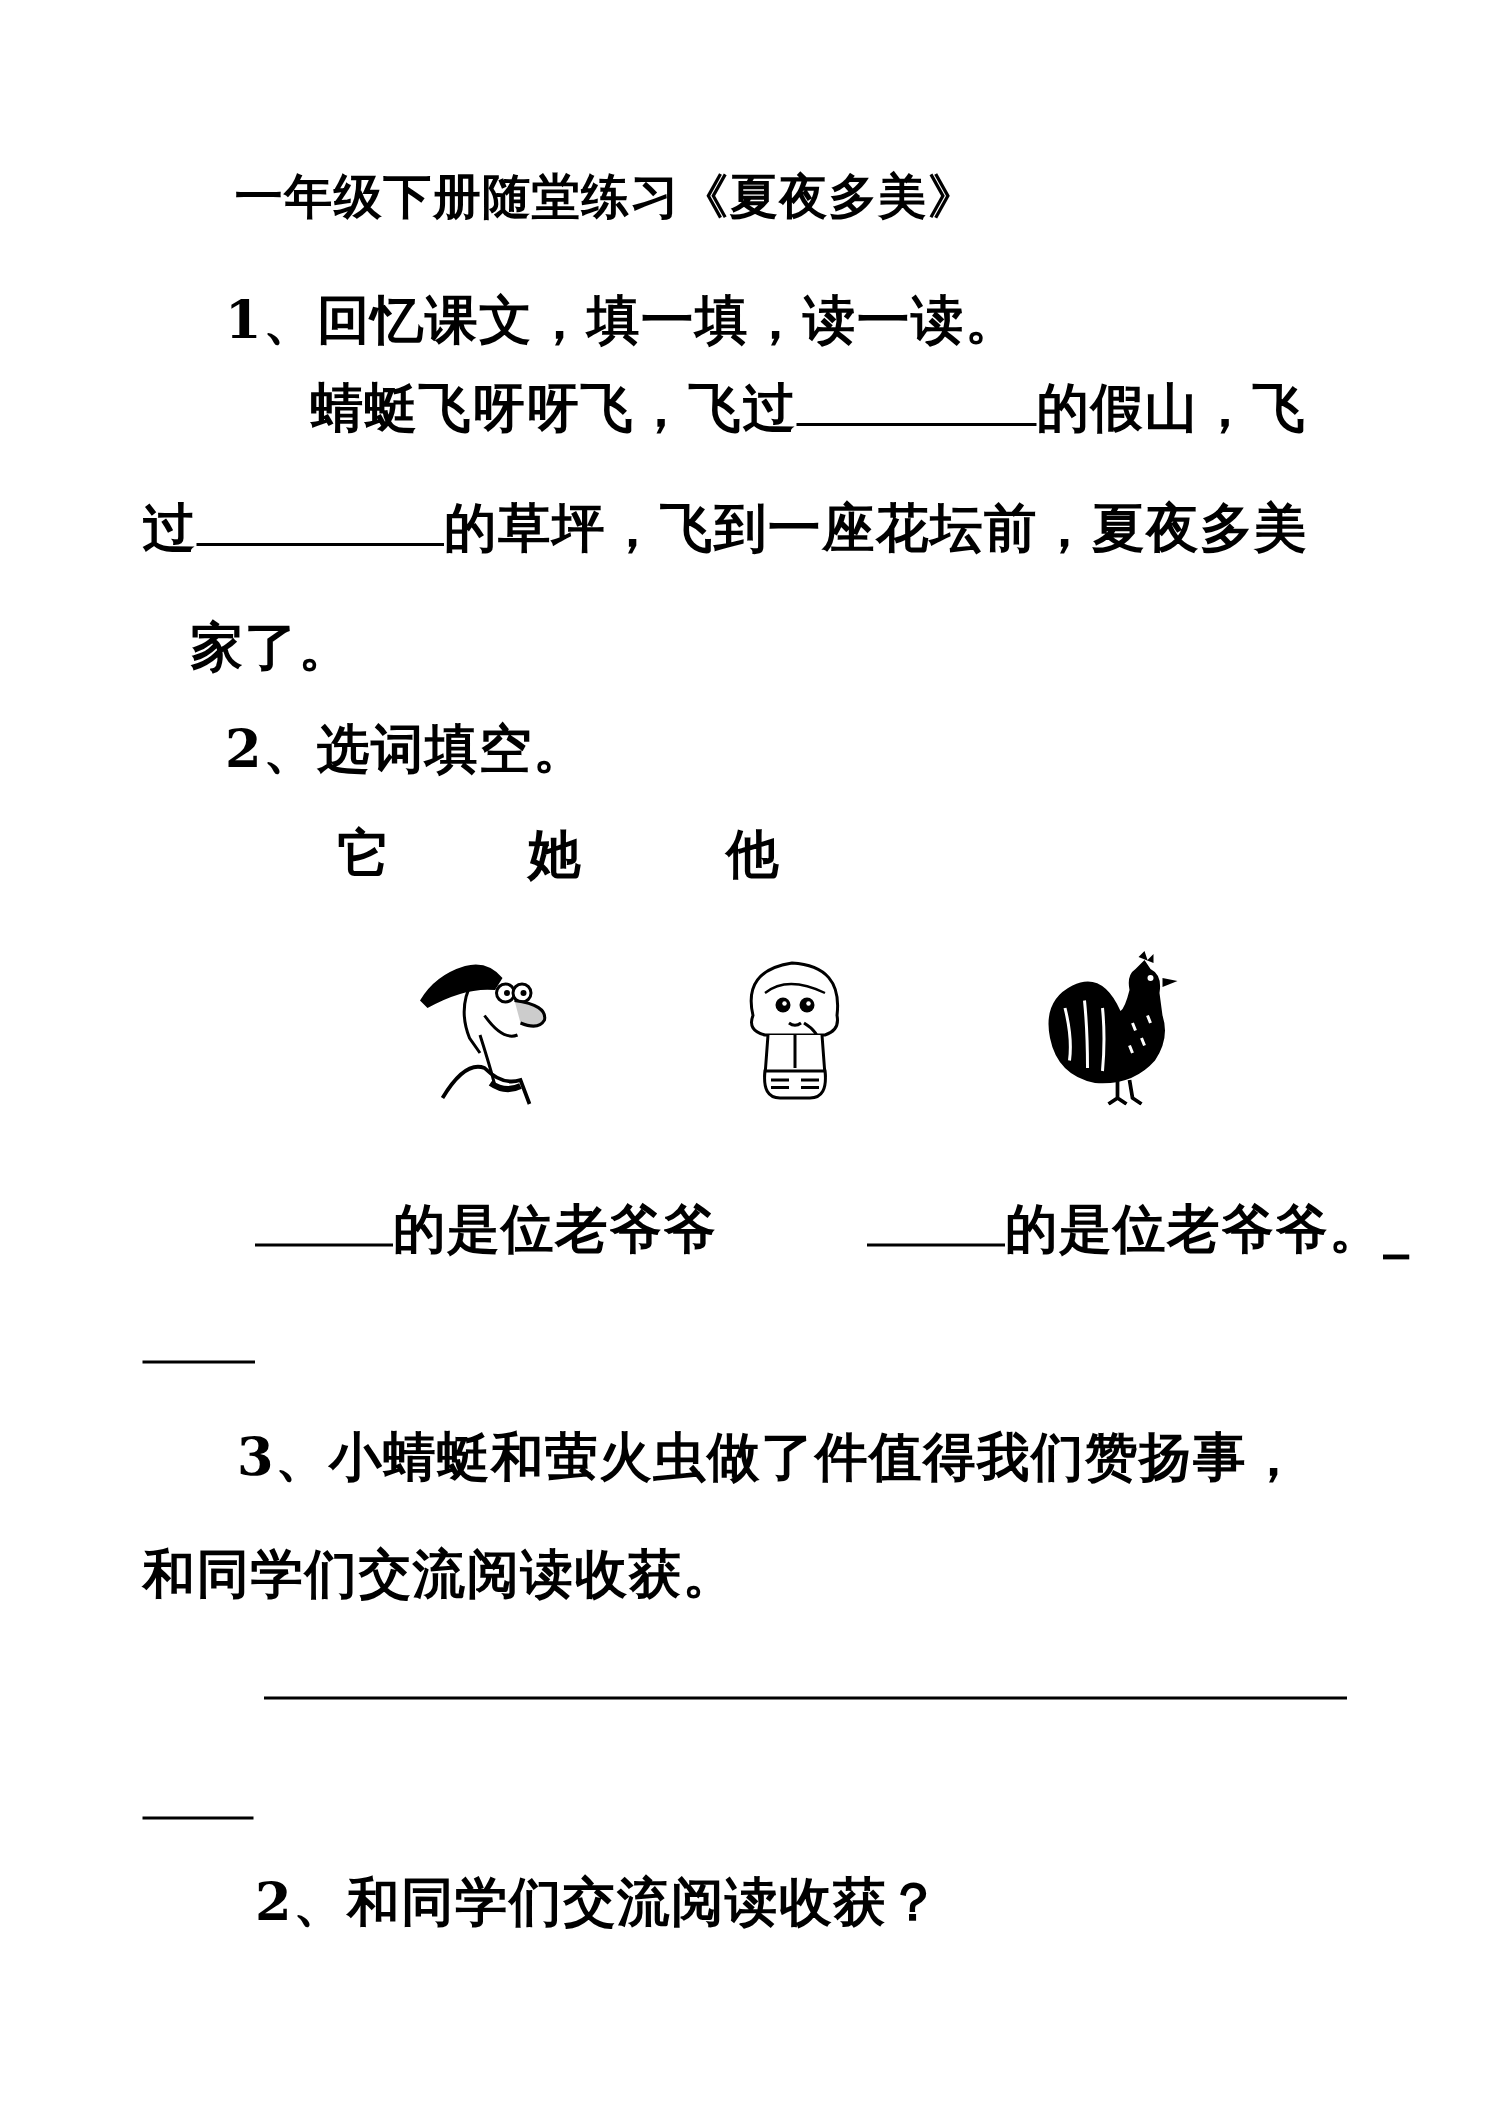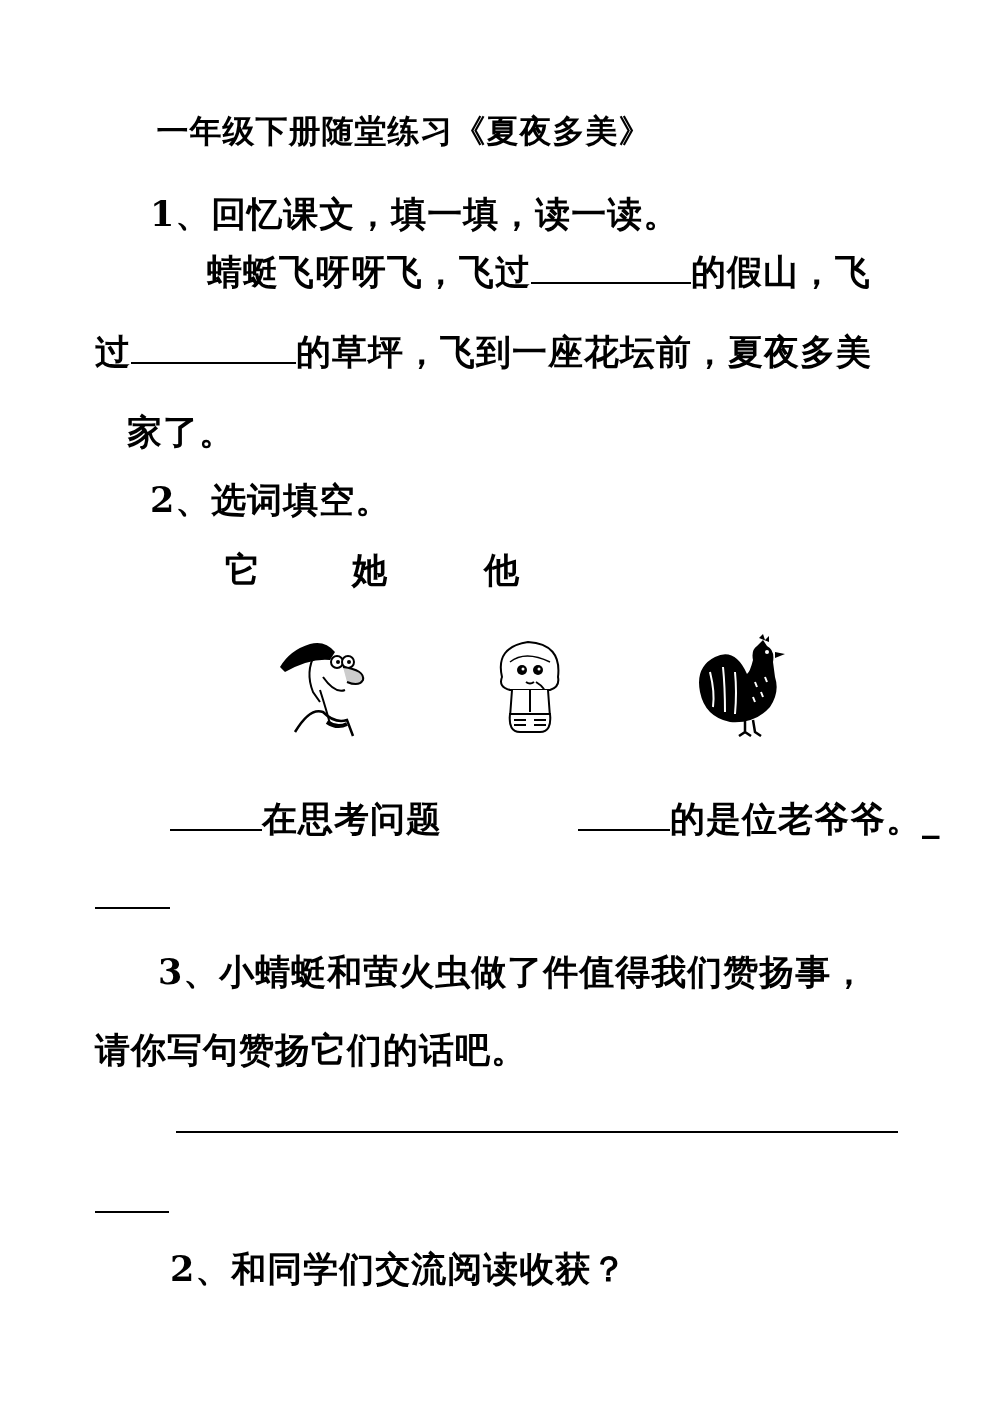--- a/index.html
+++ b/index.html
@@ -112,30 +112,30 @@
     <path d="M64 6 L68 2 L70 8 L74 4 L74 10" fill="#000"></path>
     <path d="M80 20 L90 22 L80 26 Z" fill="#000"></path>
     <path d="M15 40 Q20 60 18 75 M28 35 Q30 55 30 80 M40 40 Q42 60 40 82" stroke="#fff" stroke-width="2" fill="none"></path>
     <path d="M60 50 L62 55 M66 60 L68 65 M58 65 L60 70 M70 45 L72 50" stroke="#fff" stroke-width="2"></path>
     <circle cx="72" cy="20" r="2" fill="#fff"></circle>
     <path d="M50 88 L50 100 L44 104 M50 100 L56 104 M58 88 L60 100 L66 104" stroke="#000" stroke-width="2.5" fill="none"></path>
   </svg>
 </div>
 
 <div class="abs big" style="left:170px; top:797px;">
-  <span class="blank" style="width:92px;"></span><span>在思考问题</span>
+  <span class="blank" style="width:92px;"></span><span>的是位老爷爷</span>
 </div>
 
 <div class="abs big" style="left:578px; top:797px;">
   <span class="blank" style="width:92px;"></span><span>的是位老爷爷。</span><span>_</span>
 </div>
 
 <div class="abs big" style="left:95px; top:875px;">
   <span class="blank" style="width:75px;"></span>
 </div>
 
 <div class="abs big" style="left:158px; top:950px;">3、小蜻蜓和萤火虫做了件值得我们赞扬事，</div>
-<div class="abs big" style="left:95px; top:1028px;">请你写句赞扬它们的话吧。</div>
+<div class="abs big" style="left:95px; top:1028px;">和同学们交流阅读收获。</div>
 
 <div class="rule" style="left:176px; top:1131px; width:722px;"></div>
 <div class="rule" style="left:95px; top:1211px; width:74px;"></div>
 
 <div class="abs big" style="left:170px; top:1247px;">2、和同学们交流阅读收获？</div>
 
 </body></html>

